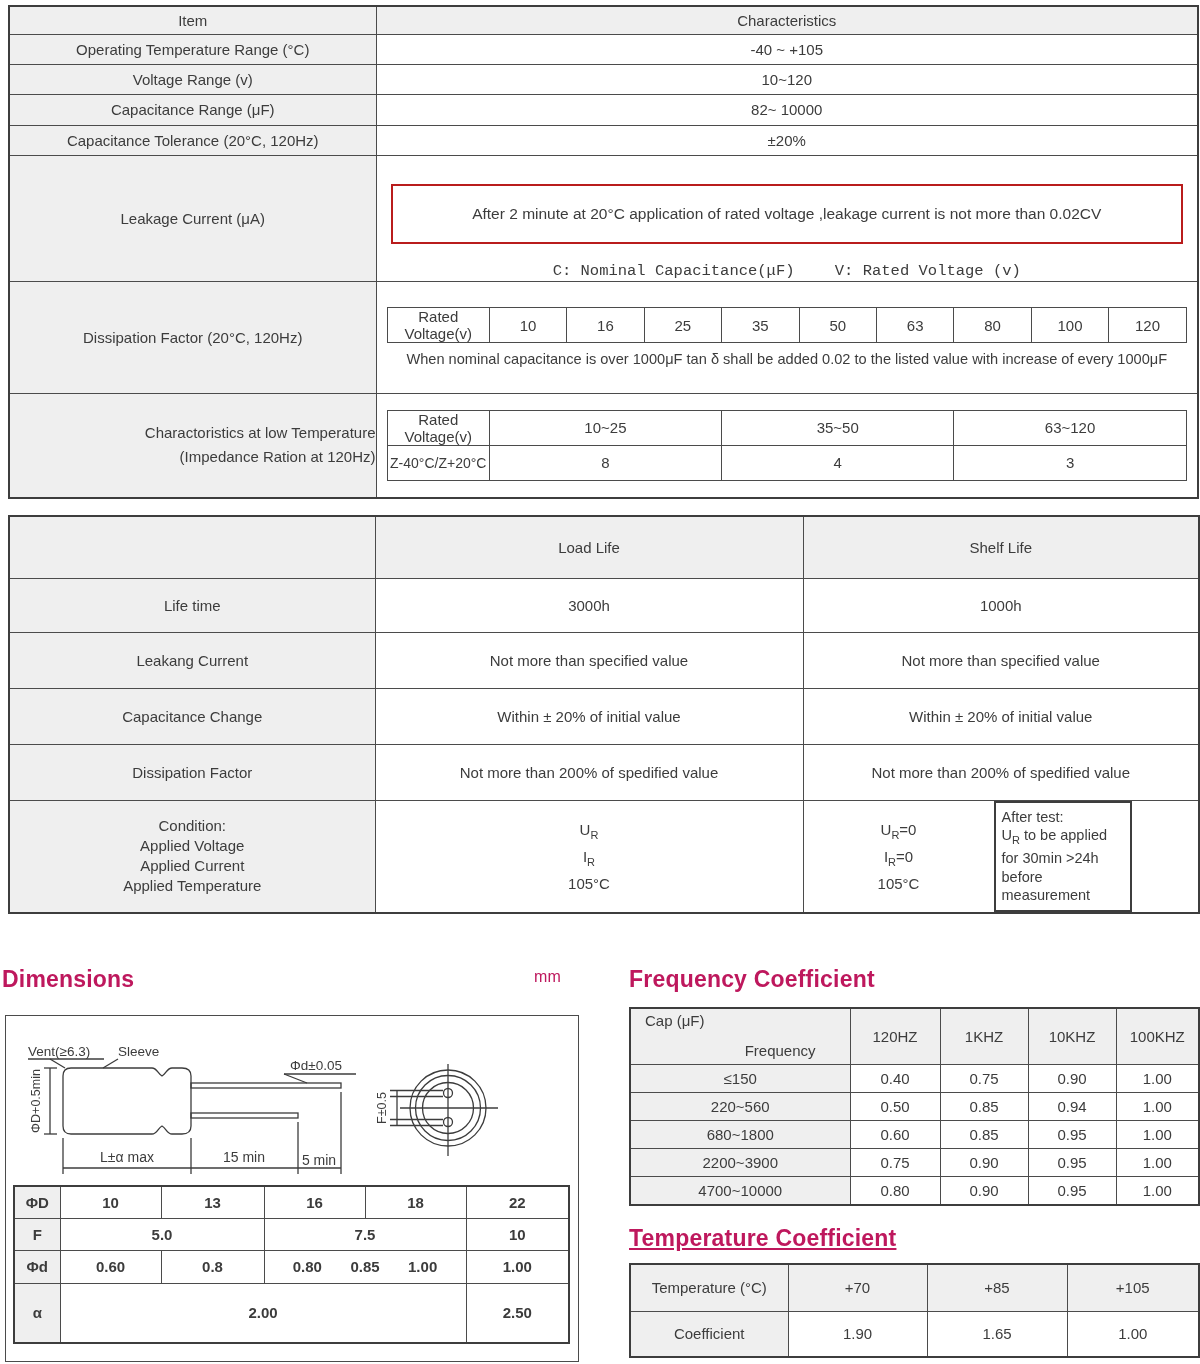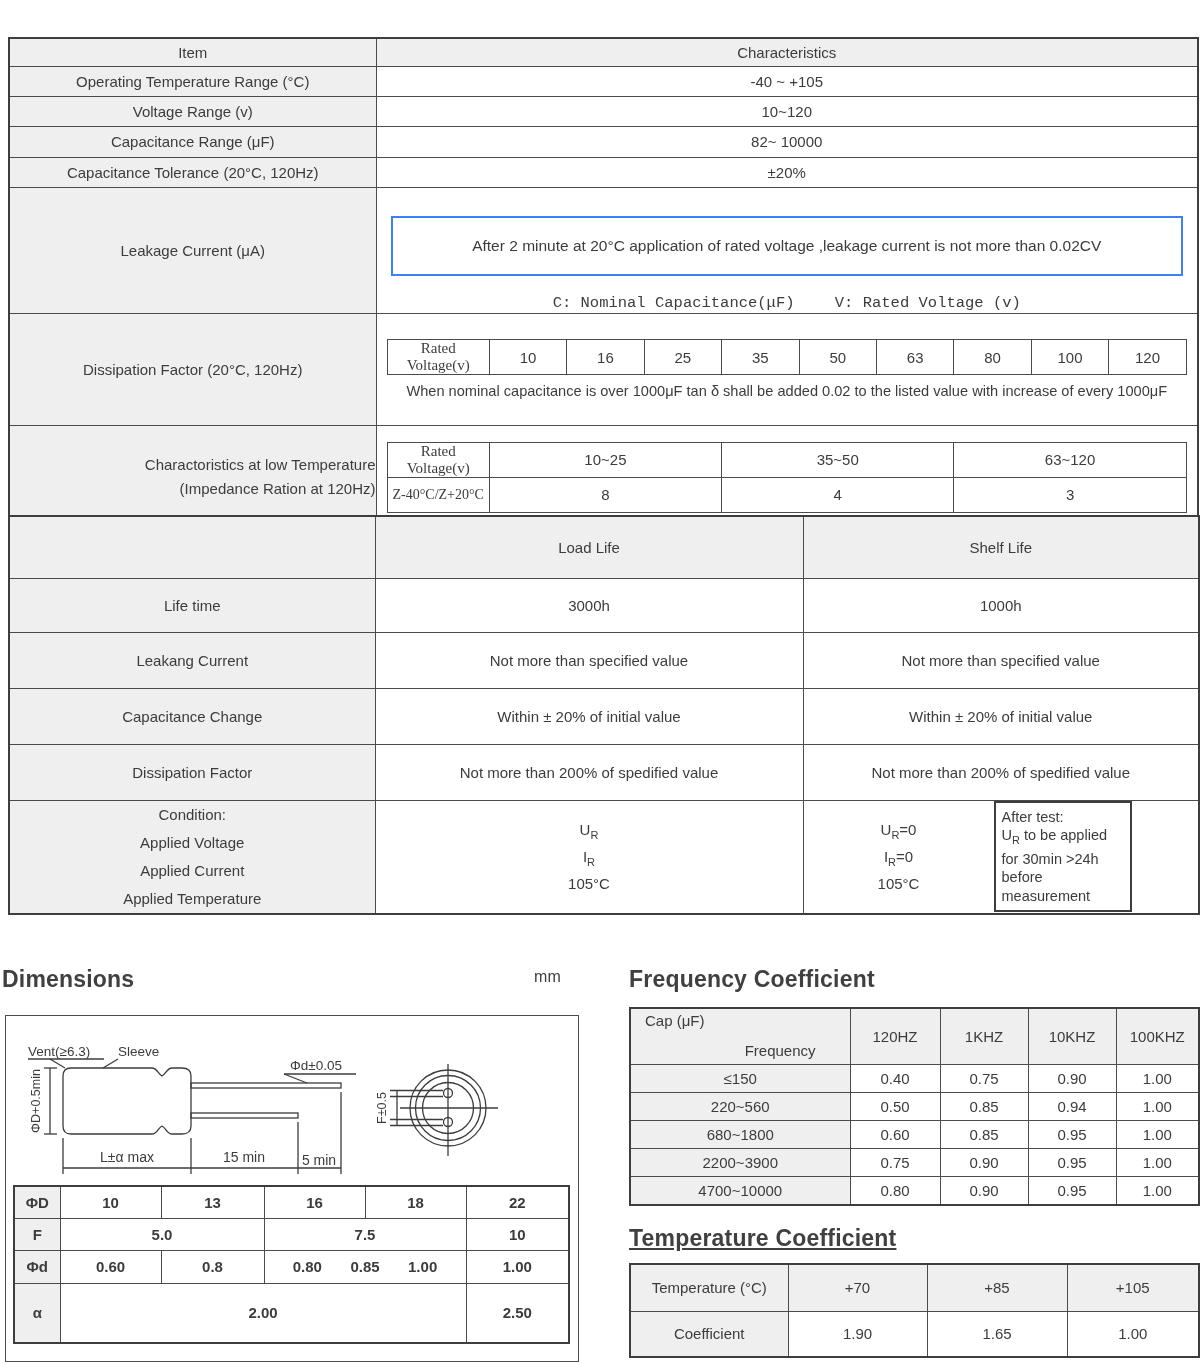--- a/index.html
+++ b/index.html
@@ -4,40 +4,40 @@
 <style>
   html,body{margin:0;padding:0;background:#fff;}
   #page{position:relative;width:1200px;height:1364px;background:#ffffff;
         font-family:"Liberation Sans","DejaVu Sans",sans-serif;color:#3c3c3c;overflow:hidden;}
   table{border-collapse:collapse;table-layout:fixed;}
   td{border:1px solid #4b4b4b;text-align:center;vertical-align:middle;
      font-size:15px;color:#3c3c3c;padding:0;overflow:hidden;}
   .gray{background:#efefef;}
   .outer{border:2px solid #3d3d3d;}
   
-  #spec-table{position:absolute;left:8px;top:5px;width:1189px;margin-top:32px;}
+  #spec-table{position:absolute;left:8px;top:5px;width:1189px;}
   #life-table{position:absolute;left:8px;top:515px;width:1190px;}
   .inner-tbl{margin:0 auto;border-collapse:collapse;table-layout:fixed;}
   .inner-tbl td{border:1px solid #4b4b4b;font-size:15px;}
-  .small-label{font-size:13.5px;font-family:Liberation Serif, serif;}
-  .leak-box{width:788px;margin:28px auto 0 auto;border:2px solid #3b82f6;
+  .small-label{font-size:13.5px;}
+  .leak-box{width:788px;margin:28px auto 0 auto;border:2px solid #b91c1c;
             height:56px;display:flex;align-items:center;justify-content:center;font-size:15.5px;}
   .leak-note{margin-top:17px;font-size:15.5px;}
   .leak-note span{margin:0 18px;font-family:Liberation Mono, monospace;}
   .note-line{margin-top:8px;font-size:14.6px;}
   .two-line{line-height:24px;text-align:right;}
-  .cond-label{line-height:28px;}
+  .cond-label{line-height:20px;}
   .cond-vals{line-height:21px;font-size:15px;}
   .cond-shelf{display:flex;align-items:center;height:100%;}
   .cond-shelf .vals{width:190px;text-align:center;line-height:21px;}
   .after-box{width:122px;border:2px solid #3d3d3d;padding:5px 6px;text-align:left;
              font-size:14.5px;line-height:18.5px;}
   sub{font-size:11px;}
   
-  .sec-title{position:absolute;font-size:23px;font-weight:bold;color:#404040;letter-spacing:0.2px;}
+  .sec-title{position:absolute;font-size:23px;font-weight:bold;color:#be185d;letter-spacing:0.2px;}
   
   #dims-box{position:absolute;left:5px;top:1015px;width:572px;height:345px;border:1.5px solid #4b4b4b;}
   #dims-svg{position:absolute;left:0;top:25px;}
   #dim-table{position:absolute;left:7px;top:169px;width:555px;font-weight:bold;}
   .phid-merge{display:flex;justify-content:space-around;padding:0 14px;}
   
   #freq-table{position:absolute;left:629px;top:1007px;width:569px;}
   .diag-cell{position:relative;height:100%;}
   .diag-cell svg{position:absolute;left:0;top:0;width:100%;height:100%;}
   .diag-top{position:absolute;top:6px;right:34px;font-size:15px;}

